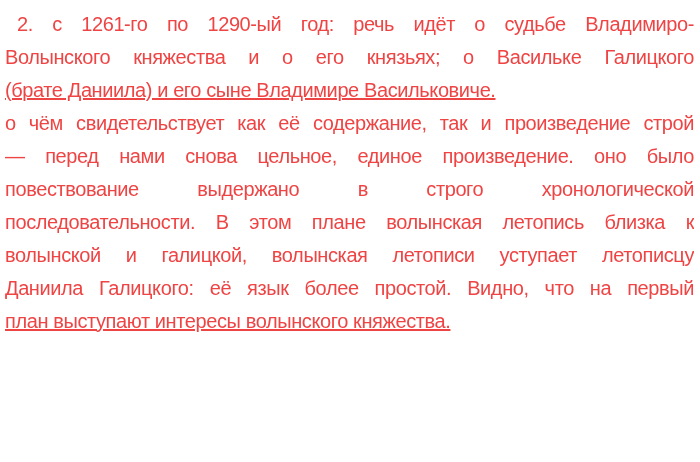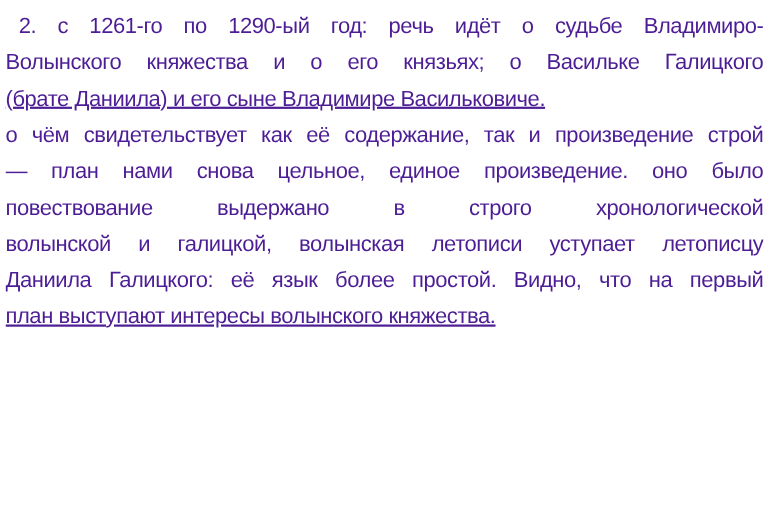--- a/index.html
+++ b/index.html
@@ -27,27 +27,28 @@
     white-space: nowrap;        
     overflow: hidden;
   }
   .line.wrapfix { white-space: normal; } 
   .line.first { text-indent: 12px; }
   .line.last  { text-align-last: left; text-decoration: underline; }
 </style>
 </head>
 <body>
 
-<div class="doc" style="background: rgb(255, 255, 255); color: #4c1d95;">
+<div class="doc" style="background: rgb(255, 255, 255); color: #ef4444;">
     <div class="paragraph">
       <div class="line wrapfix first">2. с 1261-го по 1290-ый год: речь идёт о судьбе Владимиро-</div>
       <div class="line wrapfix">Волынского княжества и о его князьях; о Васильке Галицкого</div>
       <div class="line wrapfix last">(брате Даниила) и его сыне Владимире Васильковиче.</div>
     </div>
     <div class="paragraph">
       <div class="line wrapfix">о чём свидетельствует как её содержание, так и произведение строй</div>
-      <div class="line wrapfix">— план нами снова цельное, единое произведение. оно было</div>
+      <div class="line wrapfix">— перед нами снова цельное, единое произведение. оно было</div>
       <div class="line wrapfix">повествование выдержано в строго хронологической</div>
+      <div class="line wrapfix">последовательности. В этом плане волынская летопись близка к</div>
       <div class="line wrapfix">волынской и галицкой, волынская летописи уступает летописцу</div>
       <div class="line wrapfix">Даниила Галицкого: её язык более простой. Видно, что на первый</div>
       <div class="line wrapfix last">план выступают интересы волынского княжества.</div>
     </div>
   </div>
 
 </body></html>

